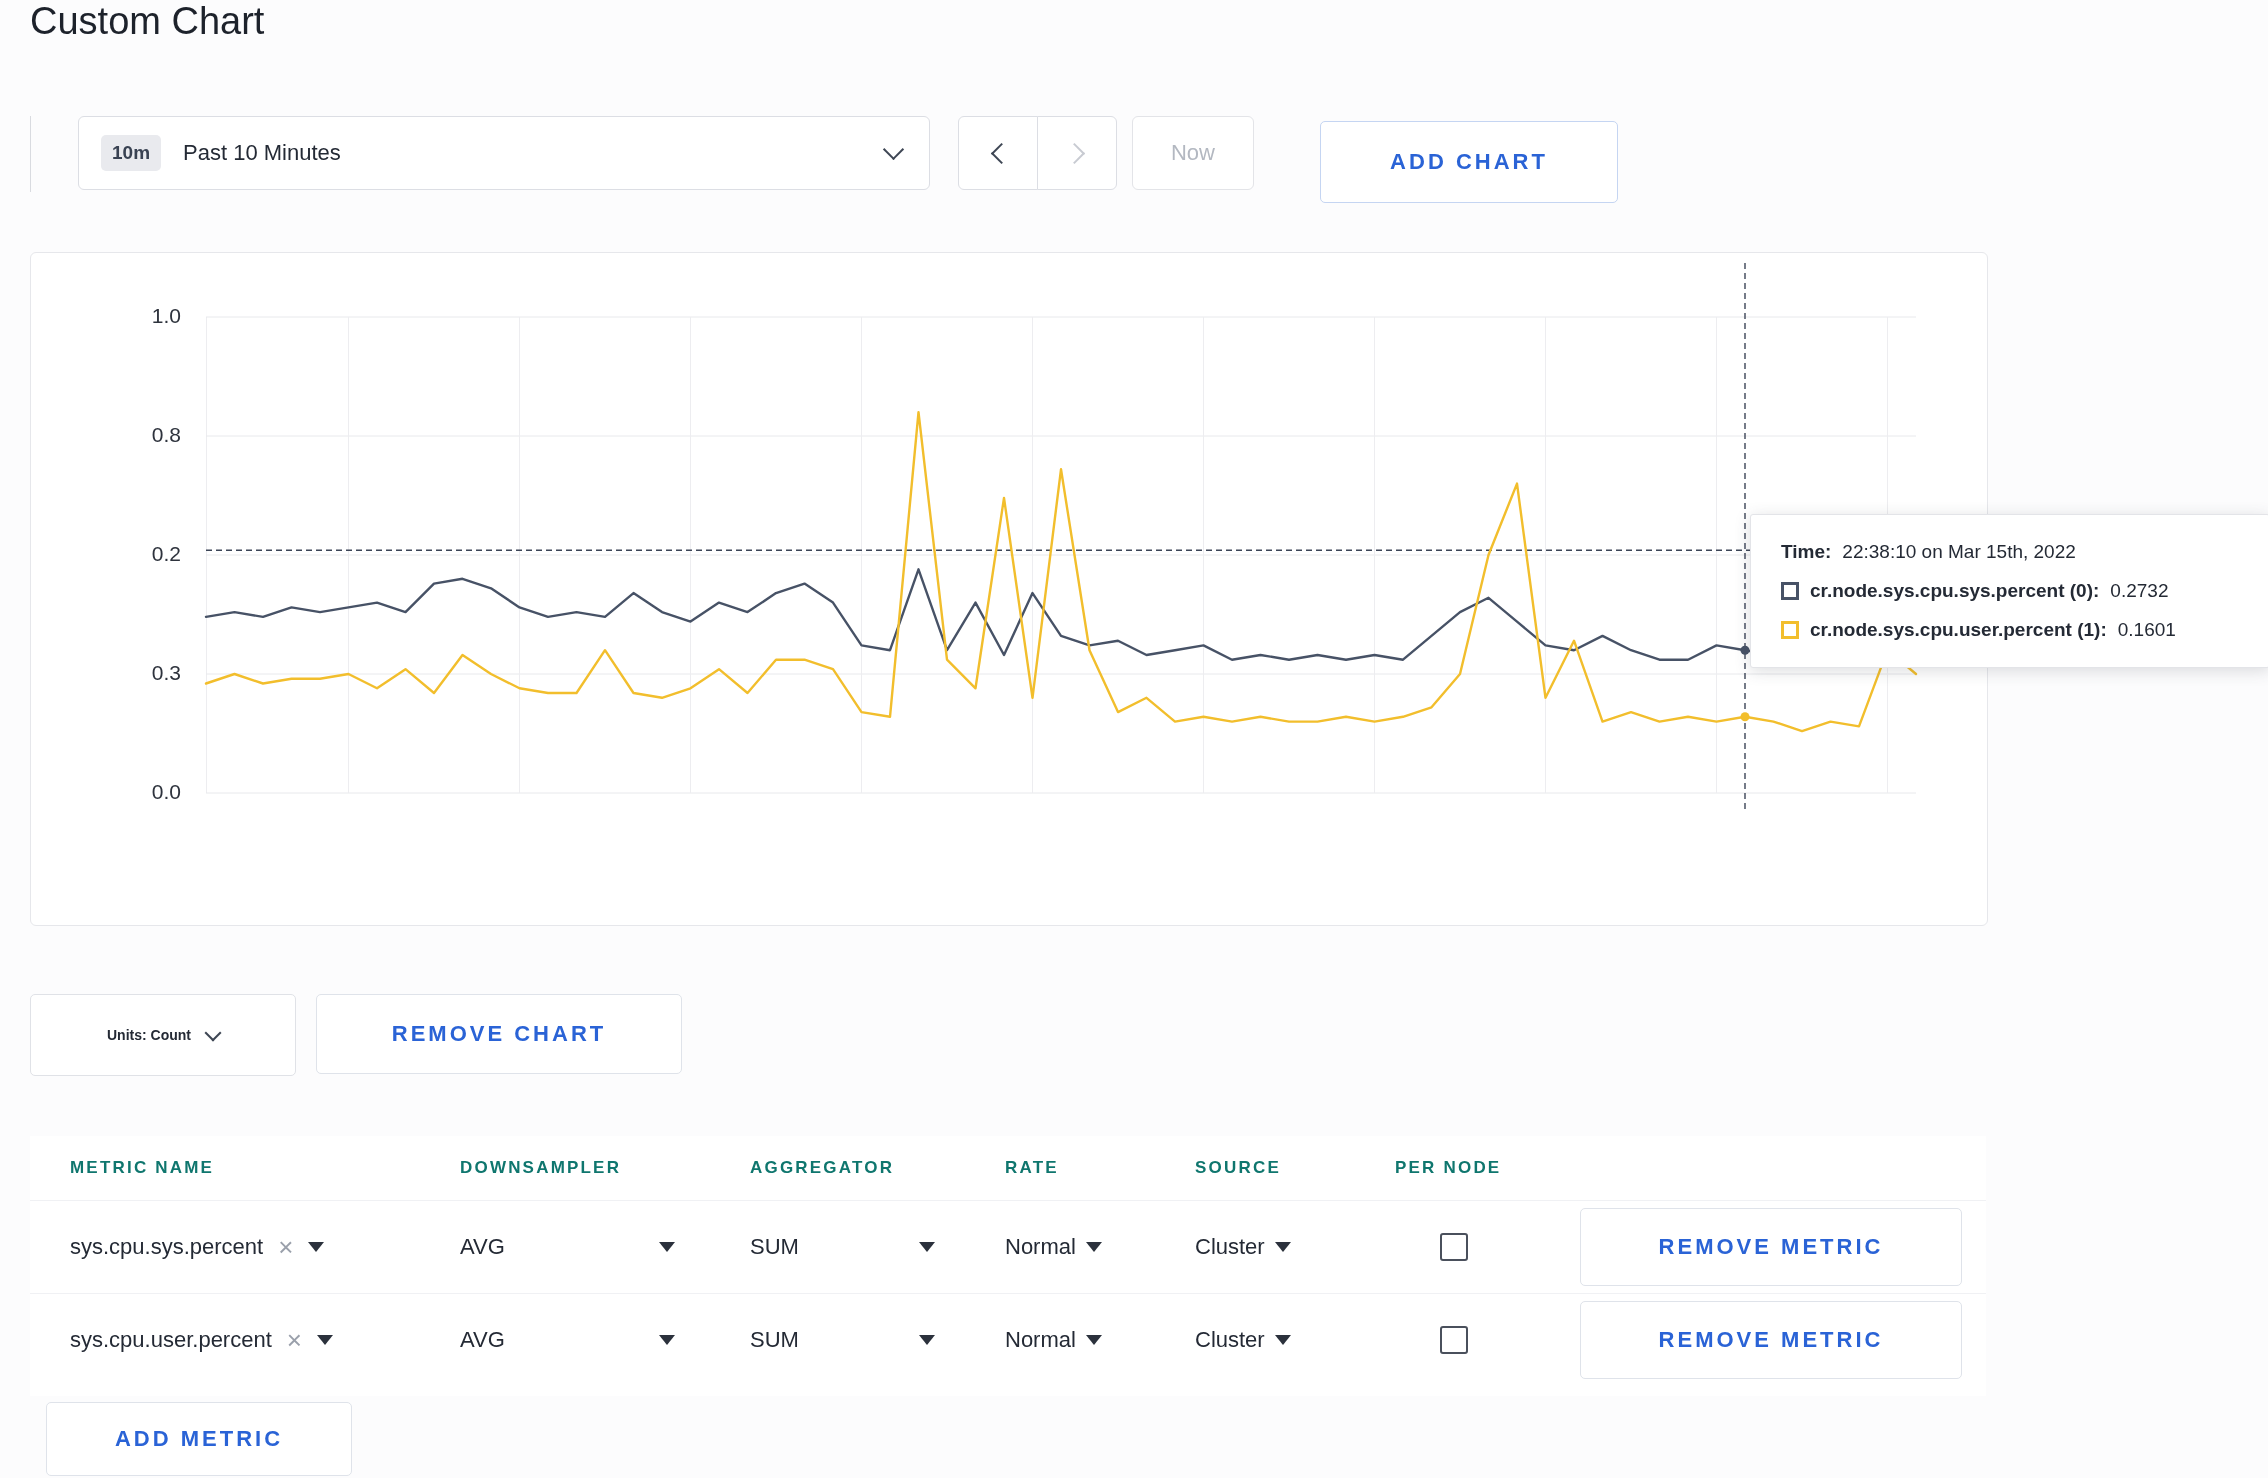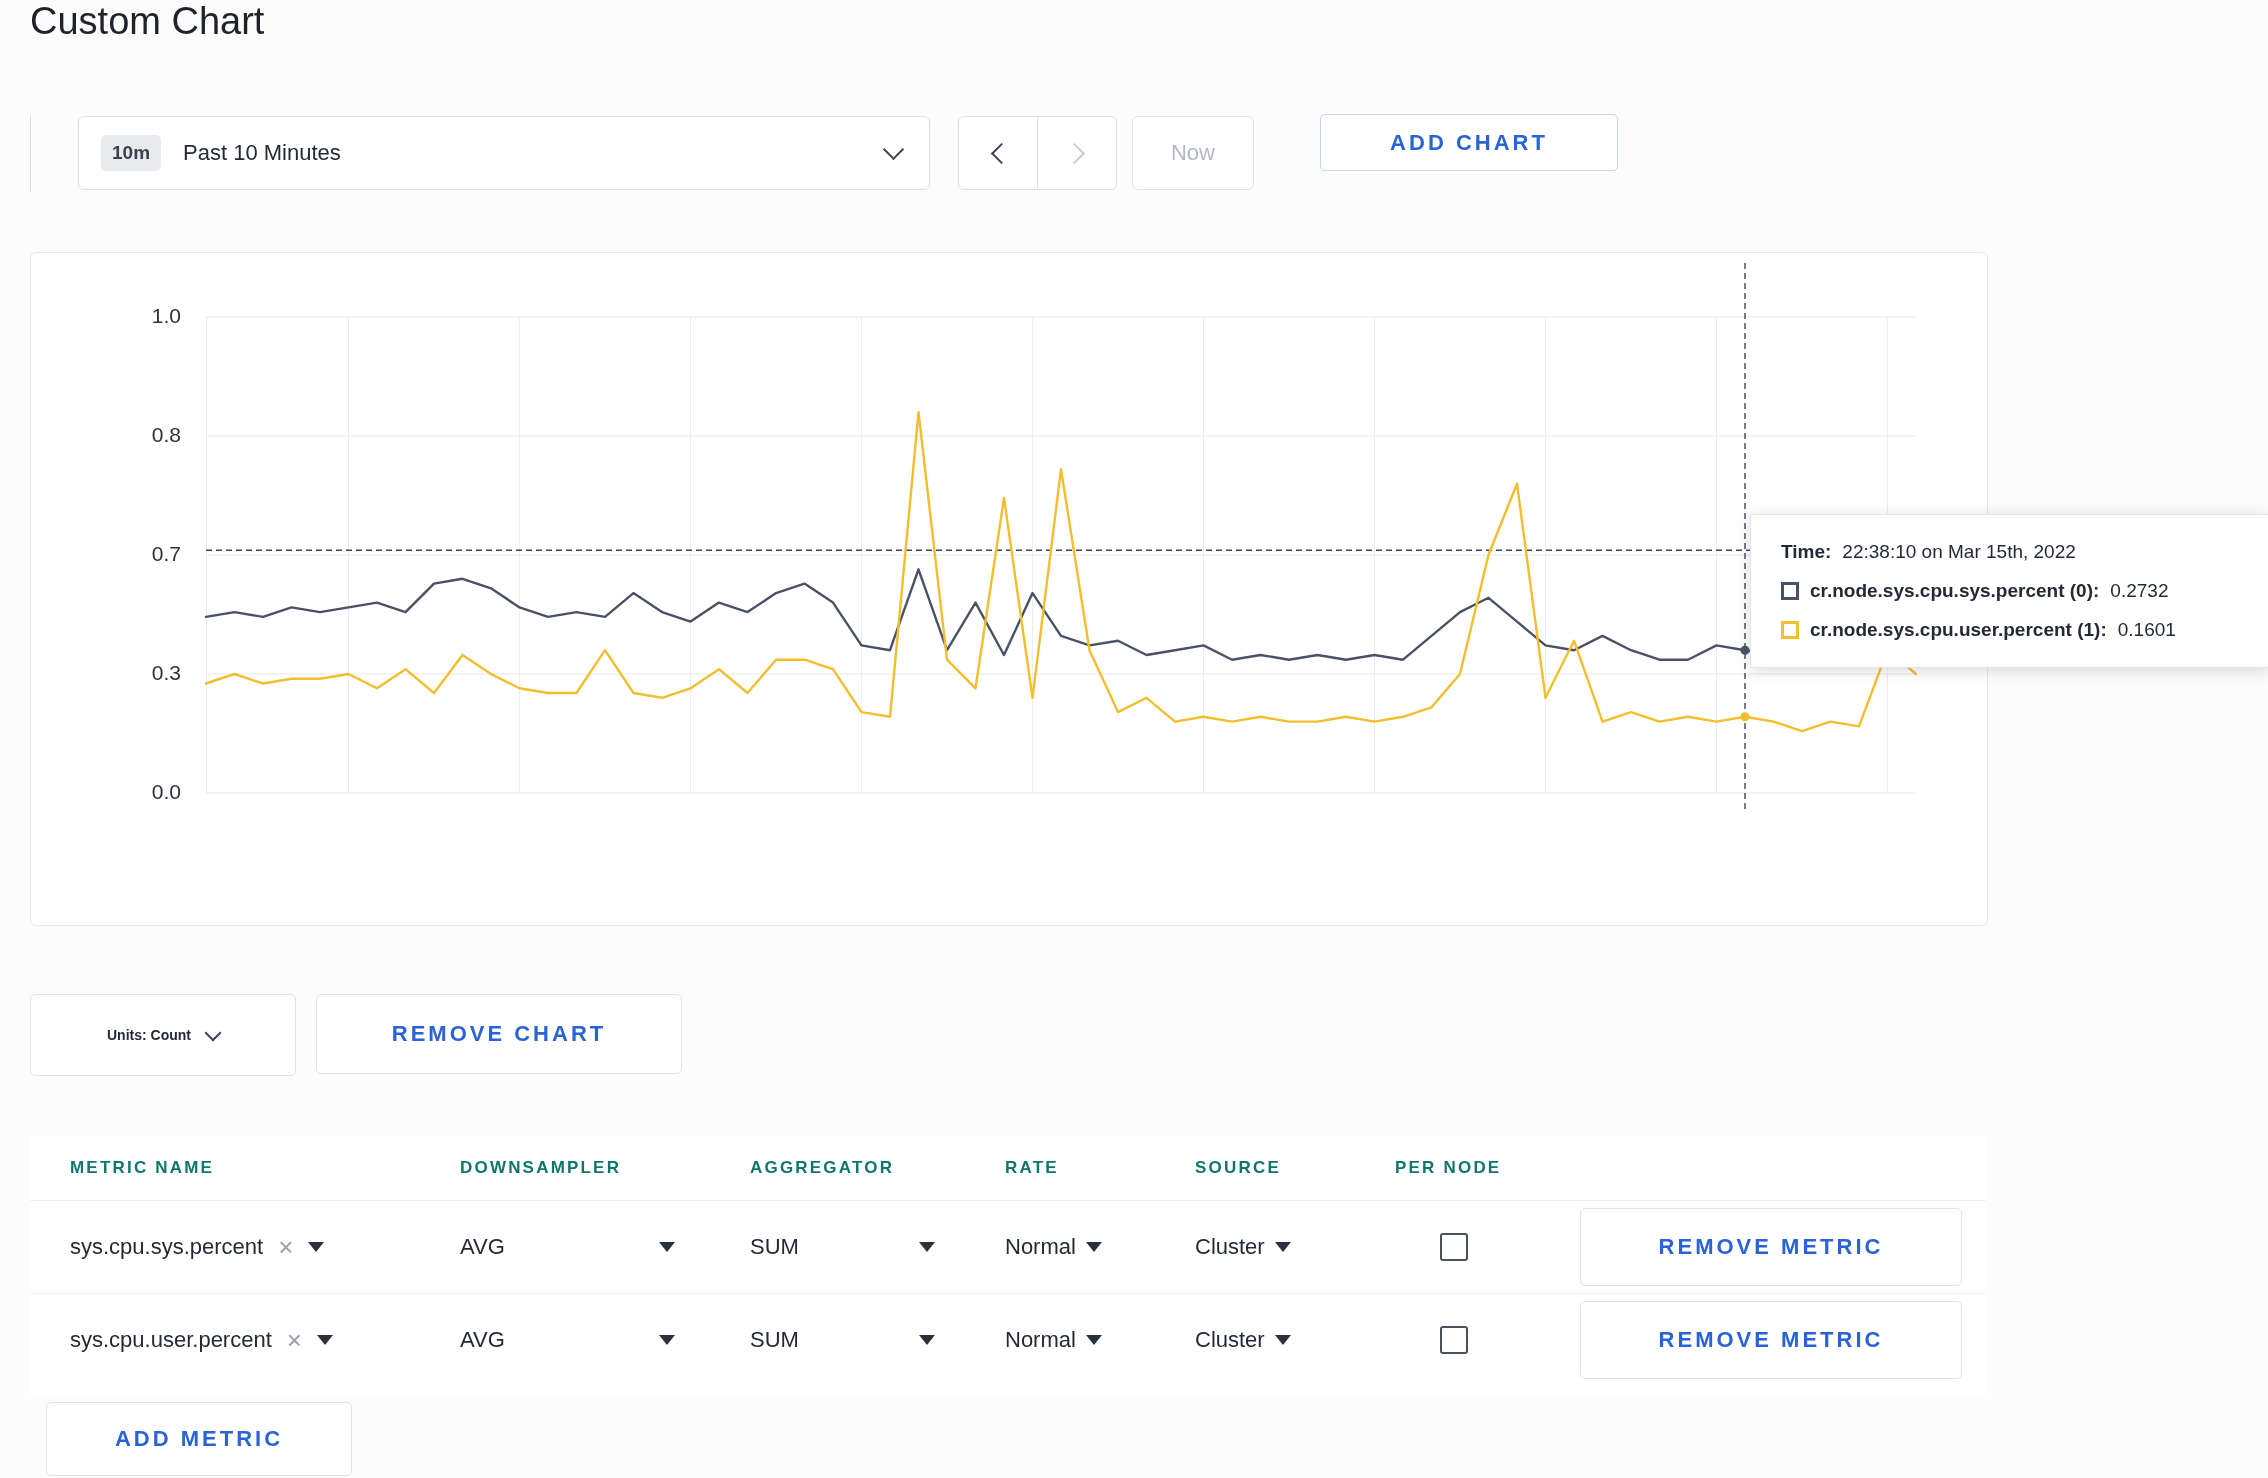--- a/index.html
+++ b/index.html
@@ -23,21 +23,21 @@
   .chev-right { transform:rotate(-45deg); margin-right:6px; border-color:#c8cbd2; }
   .tf-select .chev-down { margin-left:auto; }
   .nav-group { position:absolute; left:958px; top:116px; height:74px; display:flex; }
   .nav-btn { width:80px; height:74px; background:#fff; border:1px solid #dcdee4; display:flex; align-items:center; justify-content:center; cursor:pointer; padding:0; }
   .nav-btn.prev { border-radius:6px 0 0 6px; }
   .nav-btn.next { border-radius:0 6px 6px 0; margin-left:-1px; }
   .now-btn { position:absolute; left:1132px; top:116px; width:122px; height:74px; background:#fff;
     border:1px solid #e3e4e8; border-radius:6px; color:#b3b8c1; font-size:22px; font-family:inherit; cursor:default; }
   .btn-blue { background:#fff; border:1px solid #dfe3ea; border-radius:5px; color:#2a63d6;
     font-weight:700; font-size:22px; letter-spacing:3px; font-family:inherit; cursor:pointer; }
-  .add-chart-btn { position:absolute; left:1320px; top:114px; width:298px; height:57px; border-color:#c5d5f2; }
+  .add-chart-btn { position:absolute; left:1320px; top:121px; width:298px; height:82px; border-color:#c5d5f2; }
 
   
   .chart-panel { position:absolute; left:30px; top:252px; width:1956px; height:672px;
     background:#fff; border:1px solid #e6e7eb; border-radius:6px; }
   .plot-svg { position:absolute; left:175px; top:64px; overflow:visible; }
   .y-axis { position:absolute; left:30px; top:64px; width:120px; height:476px; }
   .ytick { position:absolute; right:0; width:120px; text-align:right; font-size:21px; color:#2e333d; }
   .x-axis { position:absolute; left:175px; top:558px; width:1710px; height:40px; }
   .xtick { position:absolute; top:0; width:120px; text-align:center; font-size:21px; color:#2e333d; }
 
@@ -96,21 +96,21 @@
     </button>
 </div>
 
 <button class="now-btn">Now</button>
 <button class="btn-blue add-chart-btn">ADD CHART</button>
 
 <div class="chart-panel">
   <div class="y-axis">
       <div class="ytick" style="top: 463px;">0.0</div>
       <div class="ytick" style="top: 344px;">0.3</div>
-      <div class="ytick" style="top: 225px;">0.7</div>
+      <div class="ytick" style="top: 225px;">0.2</div>
       <div class="ytick" style="top: 106px;">0.8</div>
       <div class="ytick" style="top: -13px;">1.0</div>
     </div>
   <svg class="plot-svg" width="1710" height="476" viewBox="0 0 1710 476">
       <line x1="0.5" x2="0.5" y1="0" y2="476" stroke="#ededf0"></line>
       <line x1="0" x2="1710" y1="476" y2="476" stroke="#e8e9ec"></line>
       <line x1="0" x2="1710" y1="357" y2="357" stroke="#e8e9ec"></line>
       <line x1="0" x2="1710" y1="238" y2="238" stroke="#e8e9ec"></line>
       <line x1="0" x2="1710" y1="119" y2="119" stroke="#e8e9ec"></line>
       <line x1="0" x2="1710" y1="0" y2="0" stroke="#e8e9ec"></line>

